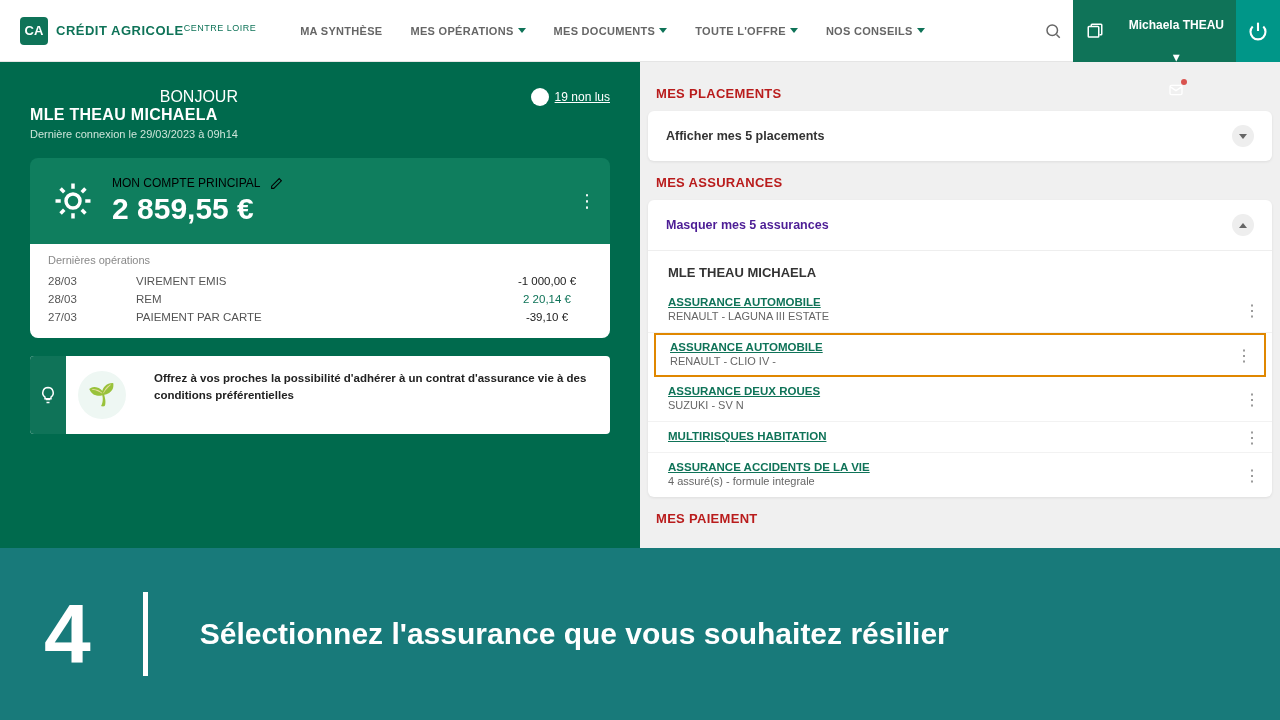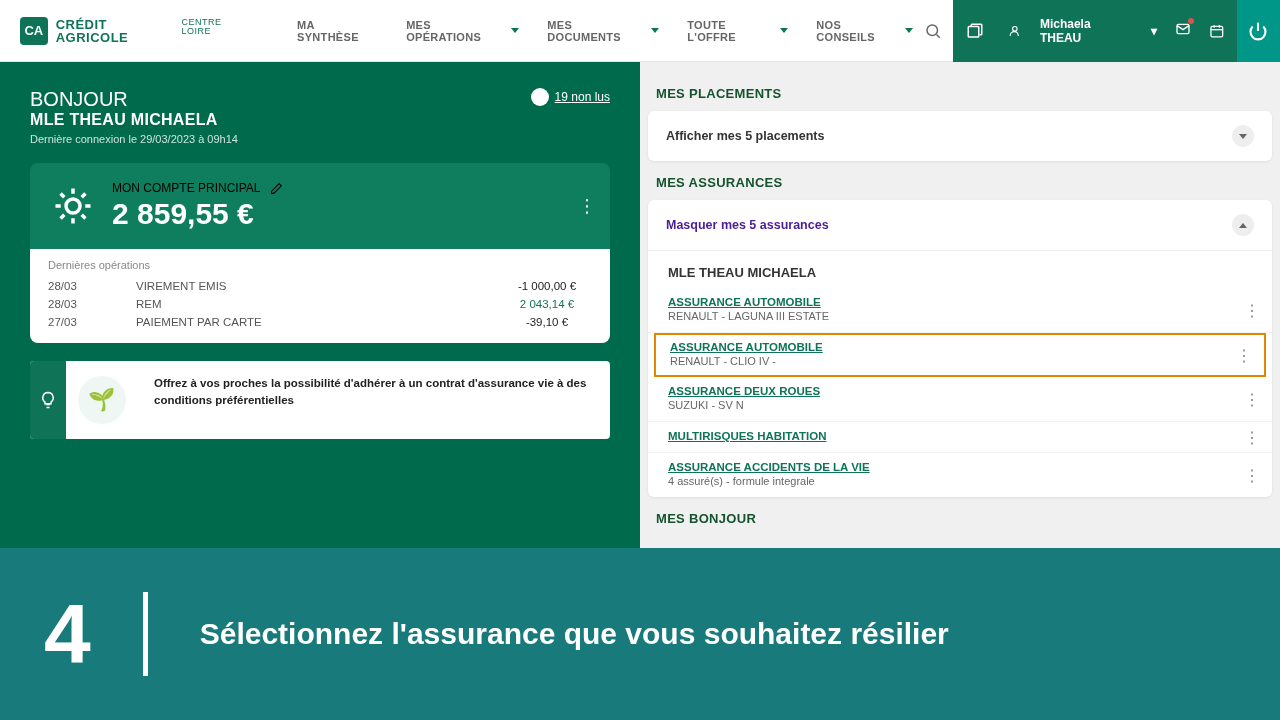--- a/index.html
+++ b/index.html
@@ -12,31 +12,31 @@
 .logo-main { font-size: 13px; font-weight: 700; color: #0f7358; letter-spacing: 0.5px; }
 .logo-sub { font-size: 9px; color: #0f7358; letter-spacing: 0.5px; }
 
 .nav { display: flex; gap: 28px; margin-left: 24px; }
 .nav-item { font-size: 11px; color: #666; font-weight: 600; letter-spacing: 0.3px; display: flex; align-items: center; gap: 4px; cursor: pointer; }
 .chevron-down { display: inline-block; width: 0; height: 0; border-left: 4px solid transparent; border-right: 4px solid transparent; border-top: 5px solid #0f7358; }
 
 .topbar-right { margin-left: auto; display: flex; align-items: center; height: 100%; }
 .top-icon-btn { width: 40px; height: 44px; display: flex; align-items: center; justify-content: center; cursor: pointer; color: #666; }
 .top-icon-green { background: #0f7358; color: #fff; width: 44px; height: 62px; }
-.user-pill { background: #0f7358; color: #fff; height: 62px; display: flex; align-items: center; padding: 0 12px; gap: 18px; font-size: 12px; font-weight: 600; cursor: pointer; }
+.user-pill { background: #0f7358; color: #fff; height: 62px; display: flex; align-items: center; padding: 0 12px; gap: 18px; font-size: 12px; font-weight: 600; cursor: pointer; flex-direction: column; }
 .user-pill .badge { position: relative; }
 .user-pill .dot { position: absolute; top: -3px; right: -3px; width: 6px; height: 6px; background: #d9534f; border-radius: 50%; }
 .power-btn { background: #009688; color: #fff; width: 44px; height: 62px; display: flex; align-items: center; justify-content: center; cursor: pointer; }
 
 .content { display: flex; height: calc(720px - 62px - 172px); }
 .left-panel { width: 640px; background: #006a4d; color: #fff; padding: 26px 30px; overflow: hidden; }
 .right-panel { width: 640px; background: #f0f0f0; padding: 10px 8px 0 8px; overflow: hidden; }
 
 .greet-row { display: flex; justify-content: space-between; align-items: flex-start; }
-.greet-text .hello { font-size: 20px; font-weight: 400; }
+.greet-text .hello { font-size: 16px; font-weight: 400; text-align: right; }
 .greet-text .name { font-size: 16px; font-weight: 700; letter-spacing: 0.3px; }
 .last-conn { font-size: 11px; color: #cde5da; margin-top: 4px; }
 .unread-pill { display: flex; align-items: center; gap: 6px; font-size: 12px; text-decoration: underline; cursor: pointer; }
 .unread-badge { background: #fff; border-radius: 50%; width: 18px; height: 18px; display: flex; align-items: center; justify-content: center; font-size: 10px; }
 
 .account-card { margin-top: 18px; background: #0f7e5e; border-radius: 8px; overflow: hidden; }
 .account-header { display: flex; align-items: center; padding: 18px 22px; gap: 18px; position: relative; }
 .sun-icon { width: 42px; height: 42px; display: flex; align-items: center; justify-content: center; }
 .account-title-row { display: flex; align-items: center; gap: 10px; font-size: 12px; color: #000000; }
 .account-balance { font-size: 30px; font-weight: 700; color: #fff; margin-top: 2px; }
@@ -50,21 +50,21 @@
 .op-amount { text-align: center; min-width: 90px; font-weight: 400; }
 .amt-neg { color: #222; }
 .amt-pos { color: #0f7358; }
 
 .promo-card { display: flex; margin-top: 18px; border-radius: 4px; overflow: hidden; background: #fff; height: 78px; }
 .promo-left { width: 36px; background: #0f7358; display: flex; align-items: center; justify-content: center; }
 .promo-img { width: 72px; display: flex; align-items: center; justify-content: center; background: #fff; }
 .plant-circle { width: 48px; height: 48px; border-radius: 50%; background: #eef7f3; display: flex; align-items: center; justify-content: center; font-size: 22px; }
 .promo-text { flex: 1; padding: 14px 16px; font-size: 11.5px; color: #222; font-weight: 600; line-height: 1.5; }
 
-.section-title { font-size: 13px; font-weight: 700; color: #14532d; letter-spacing: 0.3px; margin: 14px 8px 10px; }
+.section-title { font-size: 13px; font-weight: 700; color: #b91c1c; letter-spacing: 0.3px; margin: 14px 8px 10px; }
 .expand-card { background: #fff; border-radius: 6px; padding: 14px 18px; display: flex; justify-content: space-between; align-items: center; font-size: 12.5px; font-weight: 600; color: #333; cursor: pointer; box-shadow: 0 1px 3px rgba(0,0,0,0.08); }
 .chev-circle { width: 22px; height: 22px; border-radius: 50%; background: #eee; display: flex; align-items: center; justify-content: center; }
 .chev-up { width: 0; height: 0; border-left: 4px solid transparent; border-right: 4px solid transparent; border-bottom: 5px solid #666; }
 .chev-dn { width: 0; height: 0; border-left: 4px solid transparent; border-right: 4px solid transparent; border-top: 5px solid #666; }
 
 .assur-card { background: #fff; border-radius: 6px; box-shadow: 0 1px 3px rgba(0,0,0,0.08); overflow: hidden; }
 .assur-header { padding: 14px 18px; display: flex; justify-content: space-between; align-items: center; font-size: 12.5px; font-weight: 600; color: #4c1d95; cursor: pointer; border-bottom: 1px solid #eee; }
 .assur-owner { font-size: 13px; font-weight: 700; padding: 14px 20px 8px; color: #333; }
 .assur-item { padding: 8px 20px 10px; border-bottom: 1px solid #f2f2f2; position: relative; }
 .assur-item:last-child { border-bottom: none; }
@@ -199,21 +199,21 @@
         <div class="ops-title">Dernières opérations</div>
         <div id="ops-container">
             <div class="op-row">
     <span class="op-date">28/03</span>
     <span class="op-label">VIREMENT EMIS</span>
     <span class="op-amount amt-neg">-1 000,00 €</span>
             </div>
             <div class="op-row">
     <span class="op-date">28/03</span>
     <span class="op-label">REM</span>
-    <span class="op-amount amt-pos">2 043,14 €</span>
+    <span class="op-amount amt-pos">2 20,14 €</span>
             </div>
             <div class="op-row">
     <span class="op-date">27/03</span>
     <span class="op-label">PAIEMENT PAR CARTE</span>
     <span class="op-amount amt-neg">-39,10 €</span>
             </div>
           </div>
       </div>
     </div>
 
@@ -269,21 +269,21 @@
     <div class="assur-kebab kebab-dots"></div>
           </div>
           <div class="assur-item">
     <div class="assur-link">ASSURANCE ACCIDENTS DE LA VIE</div>
     <div class="assur-detail">4 assuré(s) - formule integrale</div>
     <div class="assur-kebab kebab-dots"></div>
           </div>
         </div>
     </div>
 
-    <div class="section-title">MES BONJOUR</div>
+    <div class="section-title">MES PAIEMENT</div>
   </div>
 </div>
 
 <div class="instruction-banner">
   <div class="instr-number">4</div>
   <div class="instr-divider"></div>
   <div class="instr-text">Sélectionnez l'assurance que vous souhaitez résilier</div>
 </div>
 
 </body></html>

